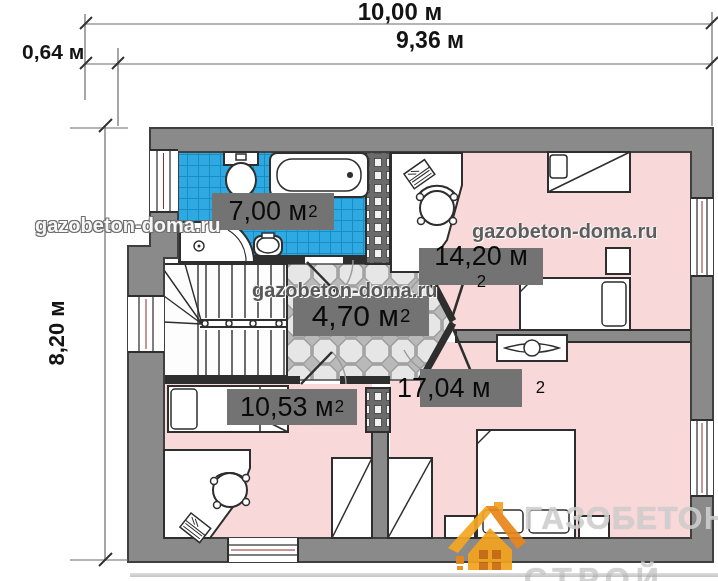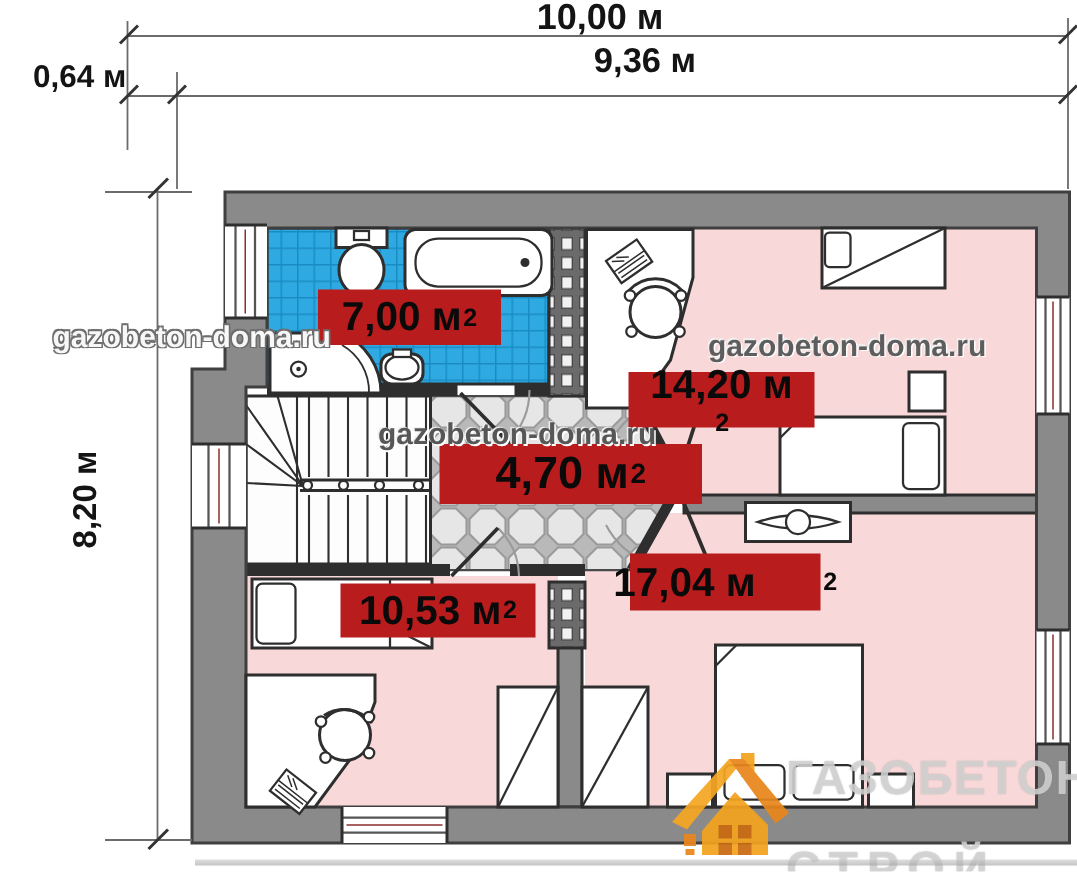--- a/index.html
+++ b/index.html
@@ -5,28 +5,28 @@
   html,body{margin:0;padding:0;background:#ffffff;}
   .canvas{position:relative;width:718px;height:581px;background:#ffffff;overflow:hidden;
           font-family:"Liberation Sans",sans-serif;}
   .canvas svg{position:absolute;left:0;top:0;}
   .dim{position:absolute;font-weight:bold;color:#141414;white-space:nowrap;}
   .dim-h1{left:300px;top:-2px;width:200px;text-align:center;font-size:24px;}
   .dim-h2{left:330px;top:27px;width:200px;text-align:center;font-size:23px;}
   .dim-offset{left:22px;top:40px;font-size:21px;}
   .dim-v{left:-10px;top:320px;width:134px;text-align:center;font-size:22px;
          transform:rotate(-90deg);transform-origin:center;}
-  .room-label{position:absolute;background:#b91c1c;display:flex;align-items:center;
-              justify-content:center;font-weight:bold;color:#0a0a0a;white-space:nowrap;}
+  .room-label{position:absolute;background:#737373;display:flex;align-items:center;
+              justify-content:center;font-weight:normal;color:#0a0a0a;white-space:nowrap;}
   .room-label sup{font-size:62%;vertical-align:super;margin-left:1px;}
   .lbl-bath{left:212px;top:193px;width:122px;height:37px;font-size:27px;}
   .lbl-b14{left:419px;top:248px;width:124px;height:37px;font-size:27px;flex-direction:column;}
-  .lbl-hall{left:293px;top:296px;width:175px;height:40px;font-size:30px;}
+  .lbl-hall{left:293px;top:296px;width:136px;height:40px;font-size:30px;}
   .lbl-b10{left:227px;top:389px;width:130px;height:36px;font-size:27px;}
-  .lbl-b17{left:420px;top:369px;width:127px;height:38px;font-size:27px;gap:44px;}
+  .lbl-b17{left:420px;top:369px;width:102px;height:38px;font-size:27px;gap:44px;}
   .wm{position:absolute;font-weight:bold;font-size:20px;letter-spacing:0px;white-space:nowrap;}
   .wm-1{left:35px;top:214px;color:#f7f7f7;
         text-shadow:-1px -1px 0 #6e6e6e,1px -1px 0 #6e6e6e,-1px 1px 0 #6e6e6e,1px 1px 0 #6e6e6e;}
   .wm-2{left:472px;top:220px;color:#5d5d5d;
         text-shadow:-1px -1px 0 #f0f0f0,1px 1px 0 #ffffff;}
   .wm-3{left:252px;top:279px;color:#575757;
         text-shadow:-1px -1px 0 #eeeeee,1px 1px 0 #ffffff;}
   .logo-text{position:absolute;font-weight:bold;color:rgba(213,213,213,0.82);
              text-shadow:0 0 1px rgba(120,120,120,0.45);white-space:nowrap;}
   .logo-1{left:524px;top:500px;font-size:32px;letter-spacing:1px;}

